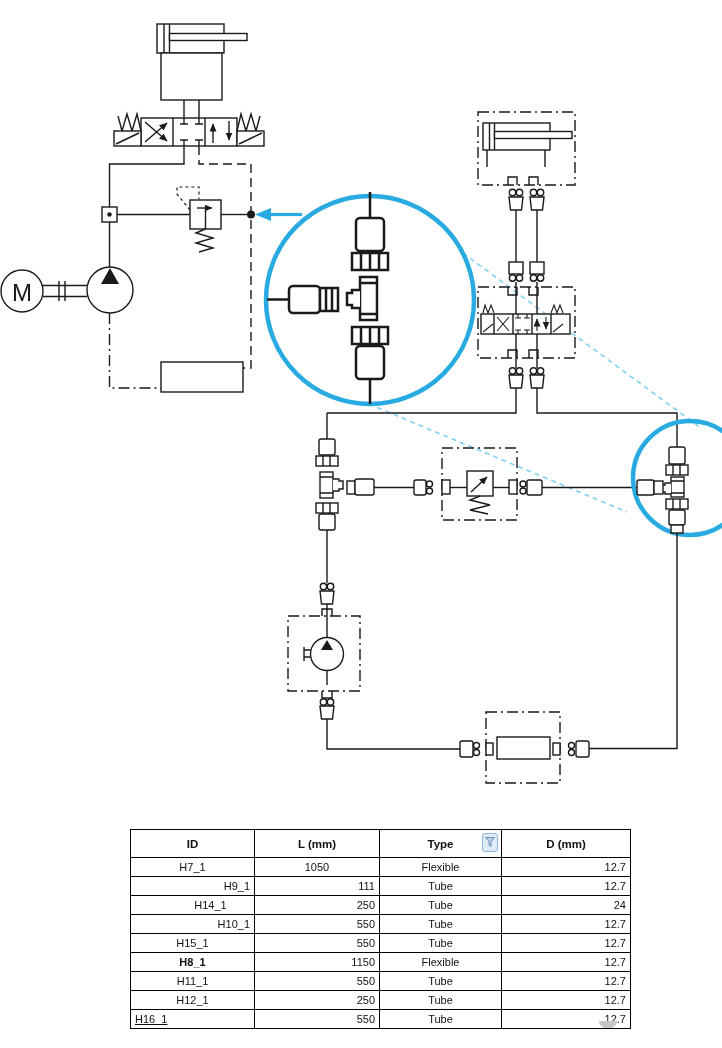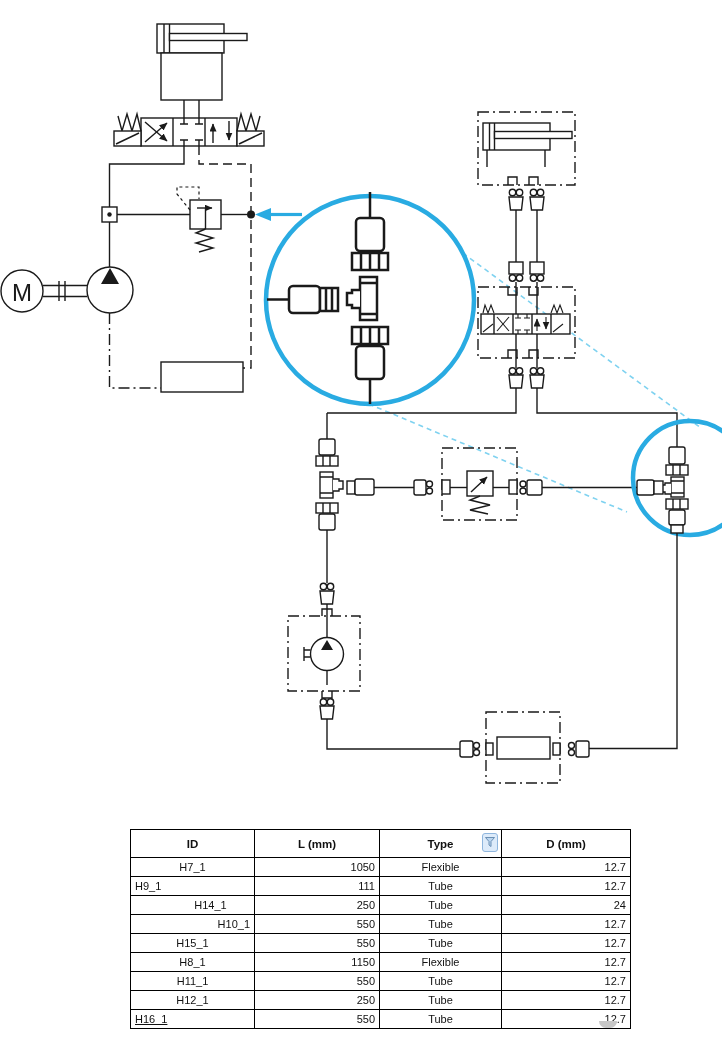--- a/index.html
+++ b/index.html
@@ -327,26 +327,26 @@
         </span>
       </th>
       <th>
         <span>D (mm)</span>
       </th>
     </tr>
   </thead>
   <tbody>
       <tr>
         <td style="text-align: center;">H7_1</td>
-        <td style="text-align: right; margin-top: 24px;">1050</td>
+        <td style="text-align: center; margin-top: 24px;">1050</td>
         <td style="text-align: center;">Flexible</td>
         <td style="text-align: right;">12.7</td>
       </tr>
       <tr>
-        <td style="text-align: left;">H9_1</td>
+        <td style="text-align: right;">H9_1</td>
         <td style="text-align: right;">111</td>
         <td style="text-align: center;">Tube</td>
         <td style="text-align: right;">12.7</td>
       </tr>
       <tr>
         <td style="text-align: center; padding-left: 40px;">H14_1</td>
         <td style="text-align: right;">250</td>
         <td style="text-align: center;">Tube</td>
         <td style="text-align: right;">24</td>
       </tr>
@@ -356,21 +356,21 @@
         <td style="text-align: center;">Tube</td>
         <td style="text-align: right;">12.7</td>
       </tr>
       <tr>
         <td style="text-align: center;">H15_1</td>
         <td style="text-align: right;">550</td>
         <td style="text-align: center;">Tube</td>
         <td style="text-align: right;">12.7</td>
       </tr>
       <tr>
-        <td style="text-align: center;">H8_1</td>
+        <td style="text-align: center; font-weight: bold;">H8_1</td>
         <td style="text-align: right; border-radius: 9px;">1150</td>
         <td style="text-align: center;">Flexible</td>
         <td style="text-align: right;">12.7</td>
       </tr>
       <tr>
         <td style="text-align: center; margin-left: 32px;">H11_1</td>
         <td style="text-align: right;">550</td>
         <td style="text-align: center;">Tube</td>
         <td style="text-align: right;">12.7</td>
       </tr>

